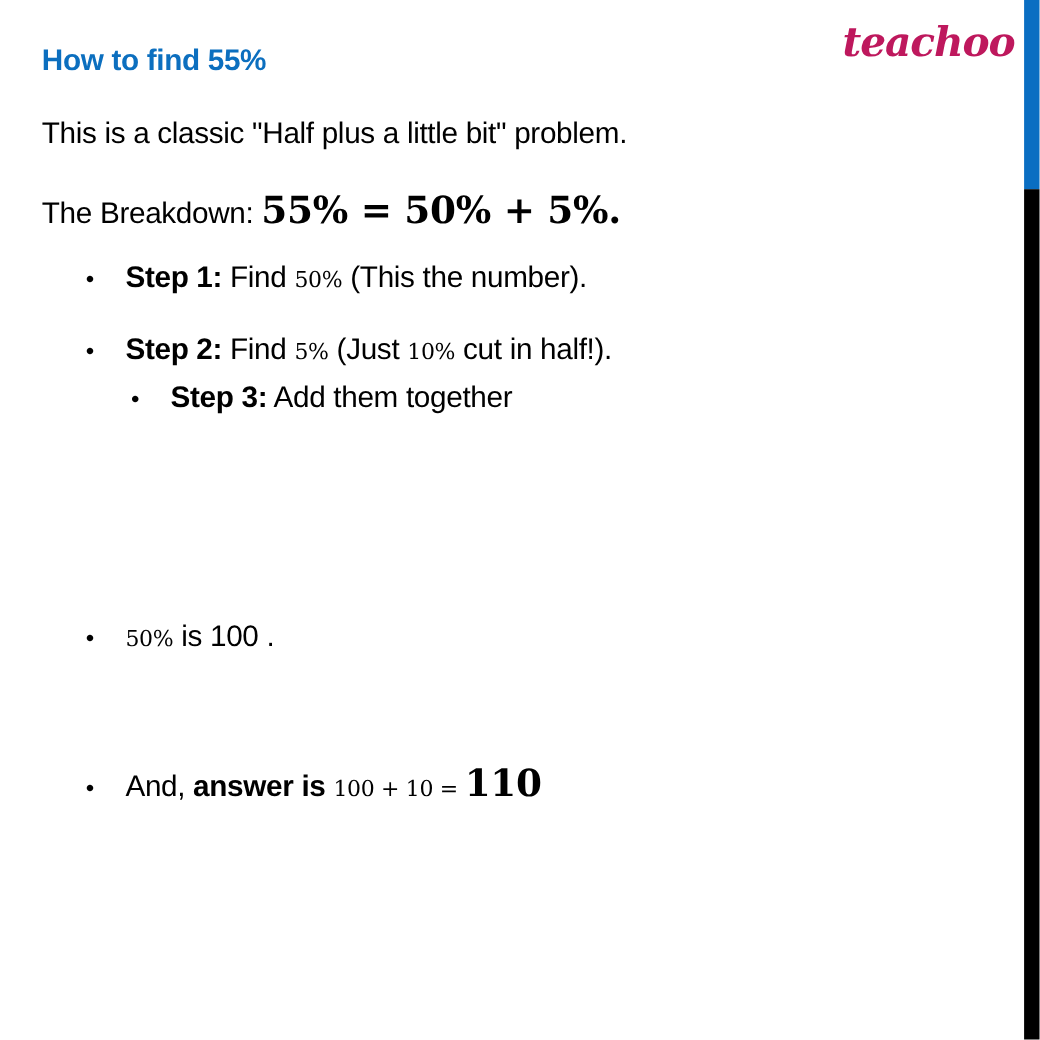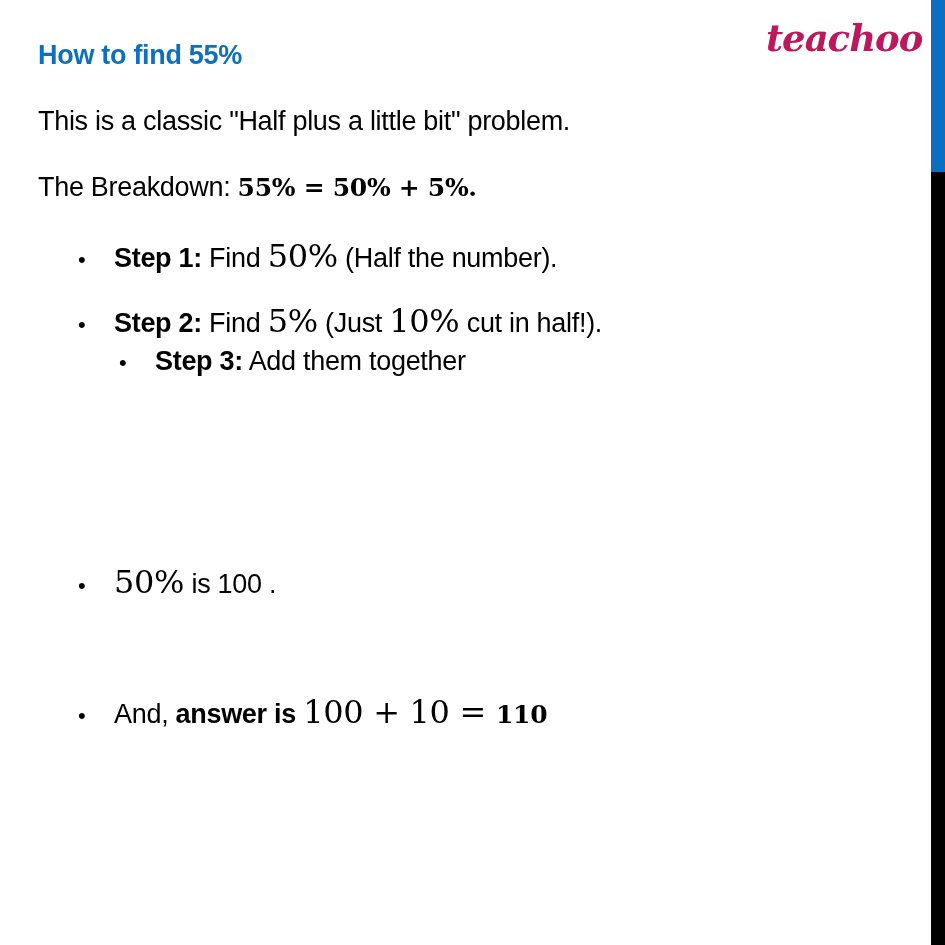--- a/index.html
+++ b/index.html
@@ -24,22 +24,22 @@
       background: #0a6ec2;
     }
     .sidebar-black {
       position: absolute; left: 931px; top: 172px; width: 14px; height: 773px;
       background: #000000;
     }
     .line {
       position: absolute; left: 38px; font-size: 27px; white-space: nowrap;
       letter-spacing: -0.3px;
     }
-    .math { font-family: "DejaVu Serif", serif; font-size: 32px; }
-    .math-b { font-family: "DejaVu Serif", serif; font-size: 25px; font-weight: bold; }
+    .math { font-family: "DejaVu Serif", serif; font-size: 20px; }
+    .math-b { font-family: "DejaVu Serif", serif; font-size: 34px; font-weight: bold; }
     .bold { font-weight: bold; }
     .bullet-item {
       position: absolute; left: 78px; font-size: 27px; white-space: nowrap;
       letter-spacing: -0.3px;
     }
     .bullet {
       display: inline-block; width: 36px; font-size: 22px;
     }
   </style>
 </head>
@@ -52,21 +52,21 @@
   <div class="heading">How to find 55%</div>
   <div class="logo">teachoo</div>
 
   <div class="line" style="top:106px;">This is a classic "Half plus a little bit" problem.</div>
 
   <div class="line" style="top:172px;">
     <span>The Breakdown: </span><span class="math-b">55% = 50% + 5%.</span>
   </div>
 
   <div class="bullet-item" style="top:237px;">
-    <span class="bullet">•</span><span class="bold">Step 1:</span><span> Find </span><span class="math">50%</span><span> (Half the number).</span>
+    <span class="bullet">•</span><span class="bold">Step 1:</span><span> Find </span><span class="math">50%</span><span> (This the number).</span>
   </div>
 
   <div class="bullet-item" style="top:302px;">
     <span class="bullet">•</span><span class="bold">Step 2:</span><span> Find </span><span class="math">5%</span><span> (Just </span><span class="math">10%</span><span> cut in half!).</span>
   </div>
 
   <div class="bullet-item" style="top:346px;margin-left:41px;">
     <span class="bullet">•</span><span class="bold">Step 3:</span><span> Add them together</span>
   </div>
 

